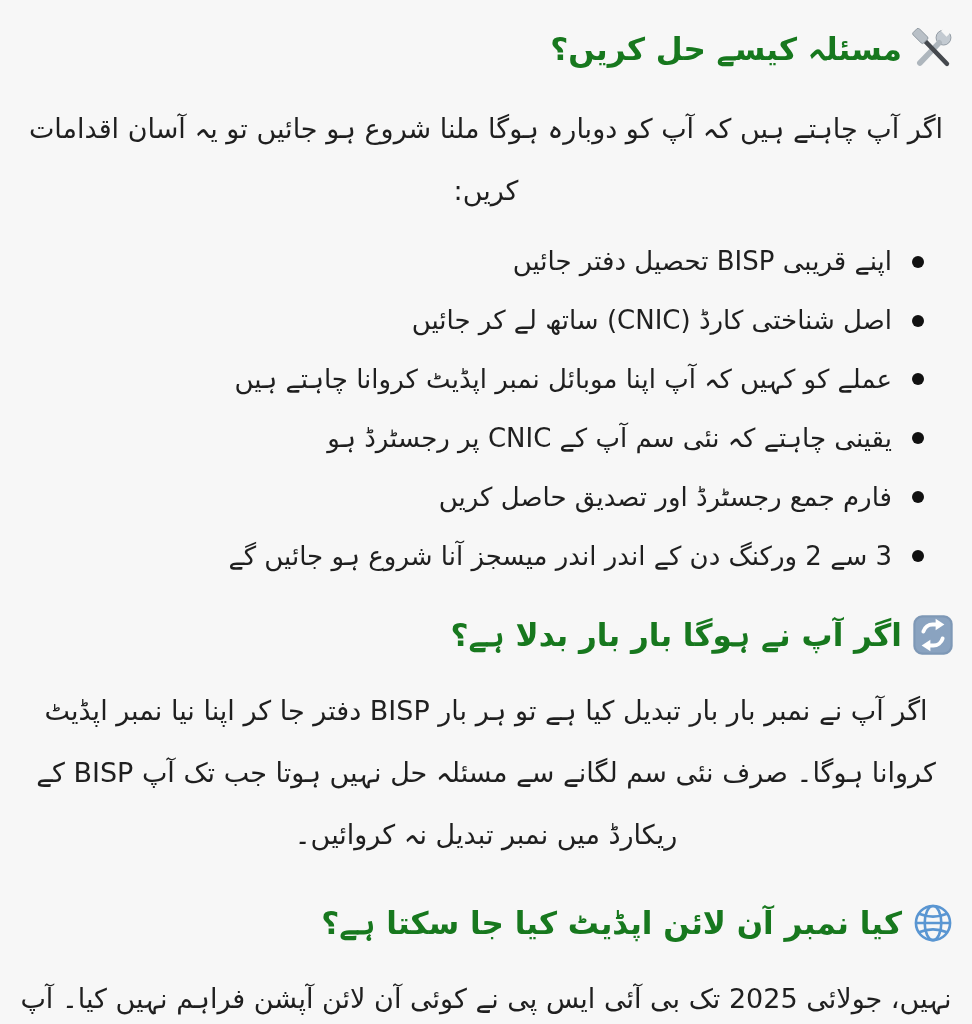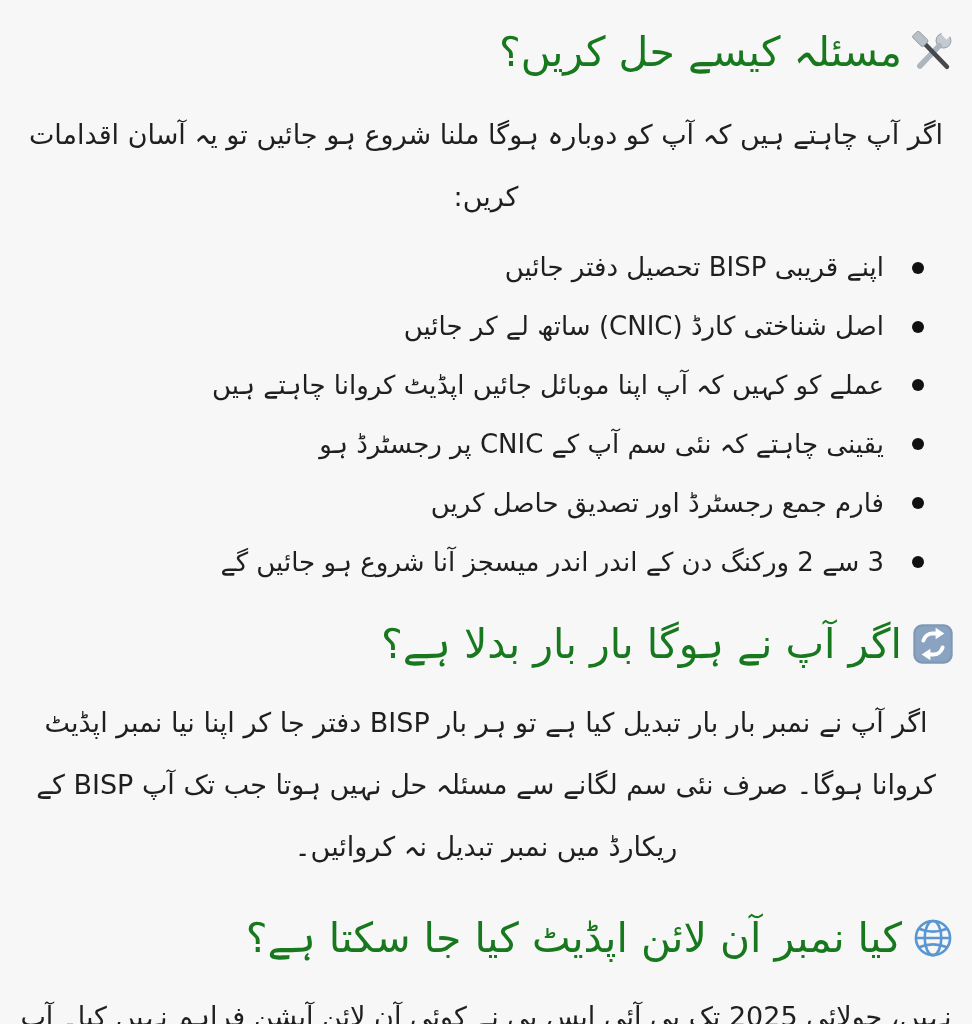--- a/index.html
+++ b/index.html
@@ -15,22 +15,22 @@
     box-sizing: border-box;
     padding: 20px 18px 24px 18px;
     margin: 0 auto;
     overflow: hidden;
   }
   .heading {
     display: flex;
     align-items: center;
     gap: 10px;
     color: #17781e;
-    font-size: 41px;
-    font-weight: 400;
+    font-size: 31px;
+    font-weight: 700;
     margin: 8px 0 28px 0;
     text-align: right;
   }
   .h-icon {
     display: inline-flex;
     width: 42px;
     height: 42px;
     flex: 0 0 auto;
   }
   .h-icon svg { width: 100%; height: 100%; }
@@ -41,21 +41,21 @@
     margin: 0 0 18px 0;
   }
   .steps {
     list-style: none;
     margin: 4px 30px 34px 0;
     padding: 0;
   }
   .step {
     display: flex;
     align-items: center;
-    gap: 28px;
+    gap: 20px;
     font-size: 26px;
     line-height: 1.65;
     margin-bottom: 16px;
     text-align: right;
   }
   .dot {
     width: 12px;
     height: 12px;
     border-radius: 50%;
     background: #111;
@@ -88,21 +88,21 @@
     <li class="step">
       <span class="dot"></span>
       <span class="step-text">اپنے قریبی BISP تحصیل دفتر جائیں</span>
     </li>
     <li class="step">
       <span class="dot"></span>
       <span class="step-text">اصل شناختی کارڈ (CNIC) ساتھ لے کر جائیں</span>
     </li>
     <li class="step">
       <span class="dot"></span>
-      <span class="step-text">عملے کو کہیں کہ آپ اپنا موبائل جائیں اپڈیٹ کروانا چاہتے ہیں</span>
+      <span class="step-text">عملے کو کہیں کہ آپ اپنا موبائل نمبر اپڈیٹ کروانا چاہتے ہیں</span>
     </li>
     <li class="step">
       <span class="dot"></span>
       <span class="step-text">یقینی چاہتے کہ نئی سم آپ کے CNIC پر رجسٹرڈ ہو</span>
     </li>
     <li class="step">
       <span class="dot"></span>
       <span class="step-text">فارم جمع رجسٹرڈ اور تصدیق حاصل کریں</span>
     </li>
     <li class="step">

